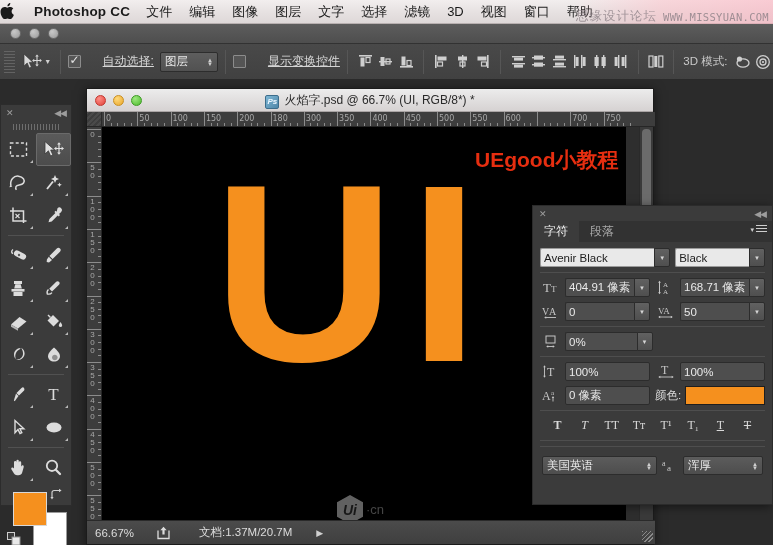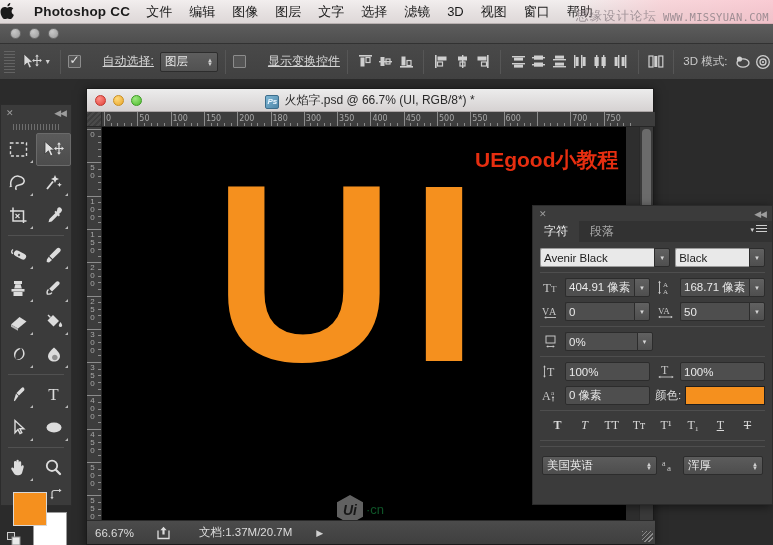--- a/index.html
+++ b/index.html
@@ -134,21 +134,21 @@
   }
   #canvas .redtext{
     position:absolute; left:373px; top:19px; font-size:21px; color:#e62e10;
     font-weight:bold; white-space:nowrap;
   }
   #uicn{ position:absolute; left:235px; top:368px; display:flex; align-items:center; gap:3px; opacity:.42;}
   #uicn .hex{ width:26px;height:29px; background:#e8e8e8;
     clip-path:polygon(50% 0,100% 25%,100% 75%,50% 100%,0 75%,0 25%);
     display:flex;align-items:center;justify-content:center;
     font-size:14px; font-weight:bold; color:#3b3b3b; font-style:italic;}
-  #uicn .cn{ font-size:13px; color:#22c55e;}
+  #uicn .cn{ font-size:13px; color:#a3a3a3;}
 
   #vscroll{ position:absolute; right:0; top:38px; width:14px; height:404px; background:#3a3a3a; border-left:1px solid #2a2a2a;}
   #vscroll .thumb{ position:absolute; left:2px; top:2px; width:9px; height:210px; background:#6b6b6b; border-radius:4px;}
 
   #statusbar{
     position:absolute; left:0; bottom:0; width:568px; height:24px;
     background:linear-gradient(to bottom,#4b4b4b,#3f3f3f); border-top:1px solid #2a2a2a;
     display:flex; align-items:center; color:#dcdcdc; font-size:11.5px; padding-left:8px; gap:10px;
   }
   #statusbar .zoom{ min-width:50px; }

